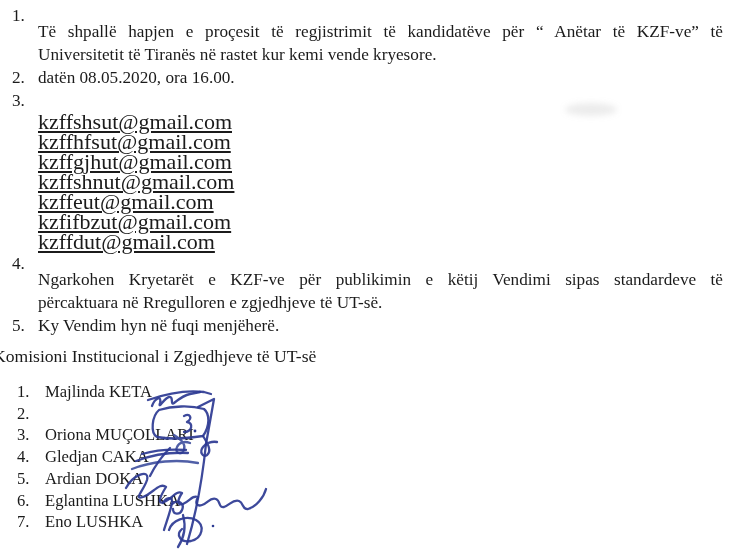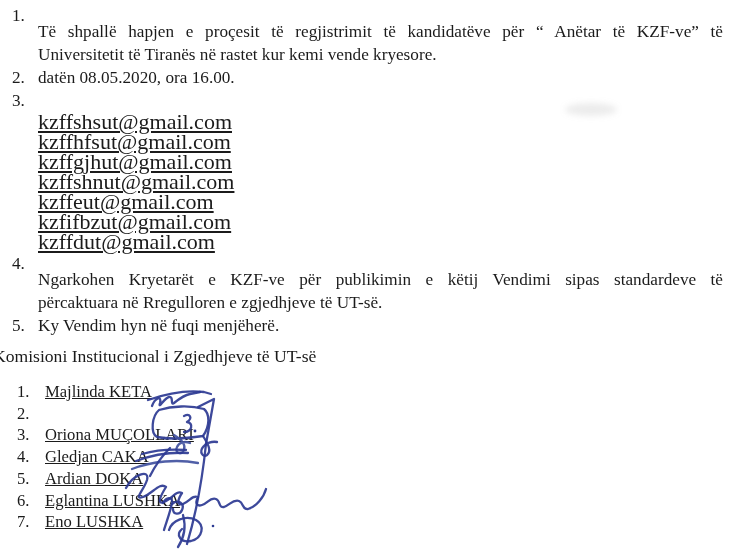--- a/index.html
+++ b/index.html
@@ -16,21 +16,21 @@
   .item .body { flex:1; margin-right:15px; }
   .line { font-size:17.2px; line-height:23px; }
   .jfull { text-align:justify; text-align-last:justify;margin-top:16px; }
   .emails { margin-left:38px; }
   .email { font-size:22px; line-height:20px; width:max-content;
            text-decoration:underline; text-underline-offset:2px; }
   .committee-heading { margin-left:-7px; margin-top:8px; font-size:17.6px; line-height:23px; white-space:nowrap; }
   .members { margin-top:13px; }
   .member { display:flex; font-size:16.6px; line-height:21.7px; }
   .member .num { flex:0 0 28px; margin-left:17px; }
-  .member .name { white-space:nowrap;text-decoration:underline; }
+  .member .name { white-space:nowrap; }
   .signatures { position:absolute; left:110px; top:382px; width:220px; height:172px; pointer-events:none; }
   .signatures path { fill:none; stroke:var(--sig); stroke-width:2.3; stroke-linecap:round; stroke-linejoin:round; opacity:.92; }
   .signatures path.lt { stroke:var(--sig-light); }
   .signatures circle { fill:var(--sig); }
   .smudge { position:absolute; left:565px; top:103px; width:52px; height:13px;
             background:rgba(120,120,120,.14); border-radius:50%; filter:blur(3px); }
 </style>
 </head>
 <body>
 

